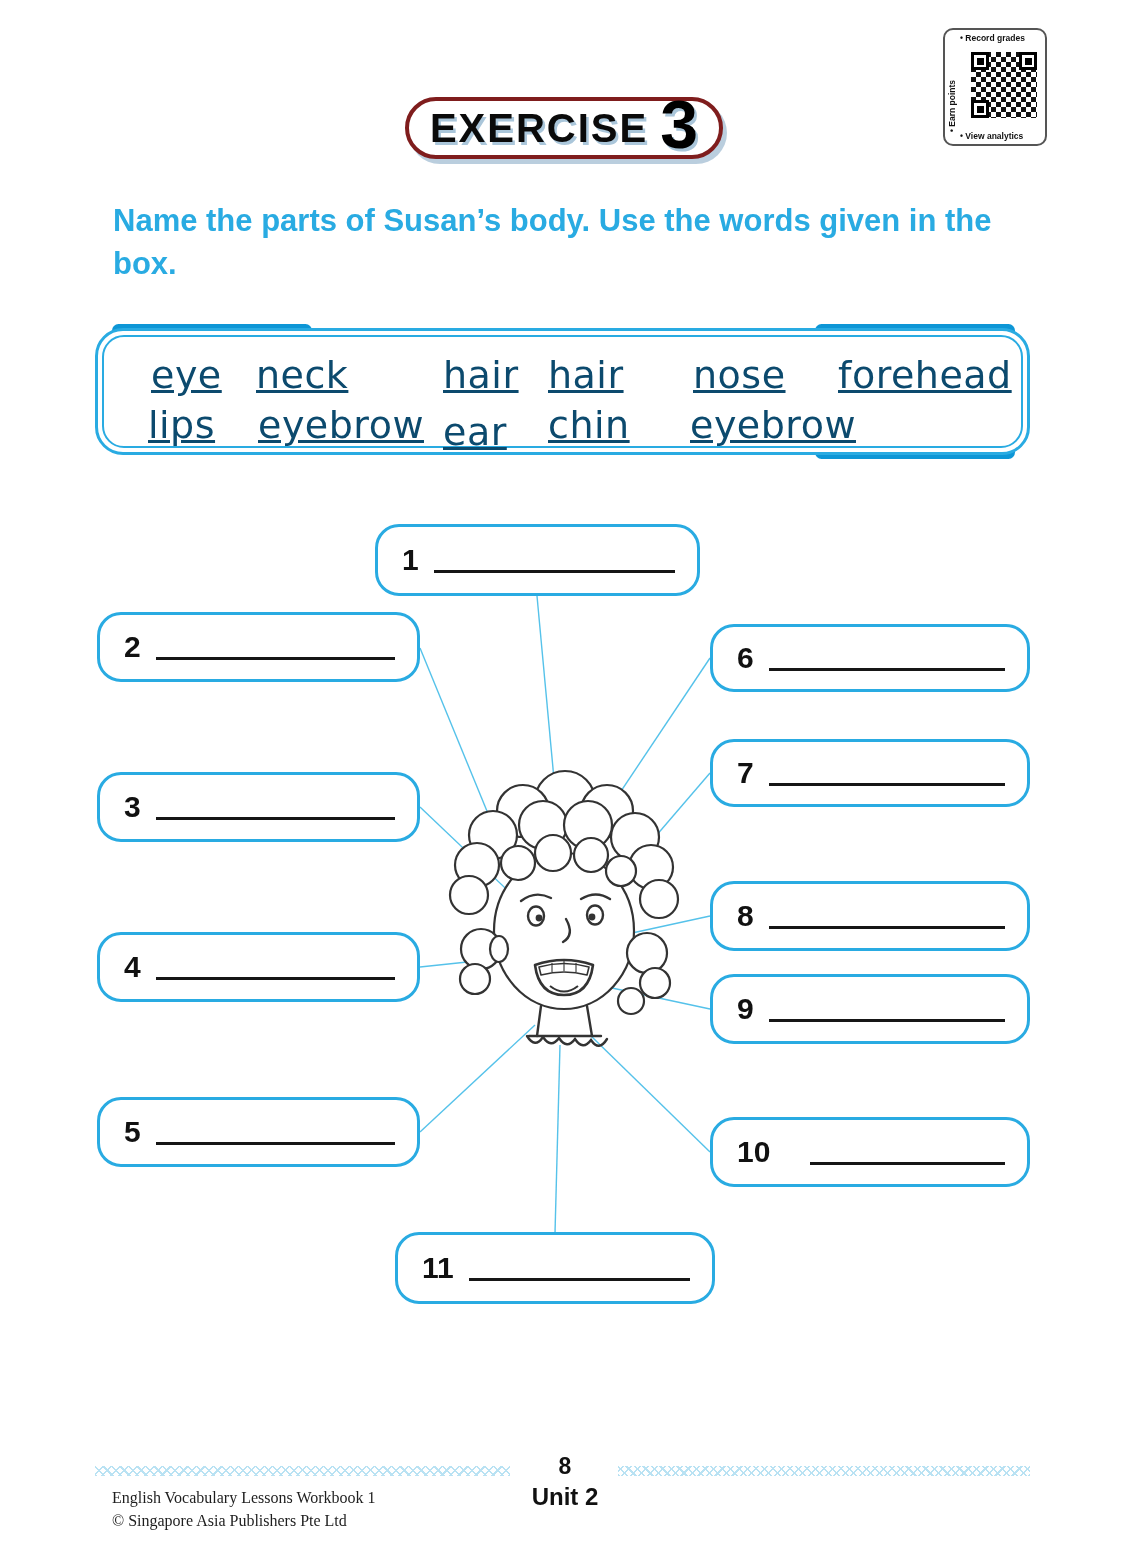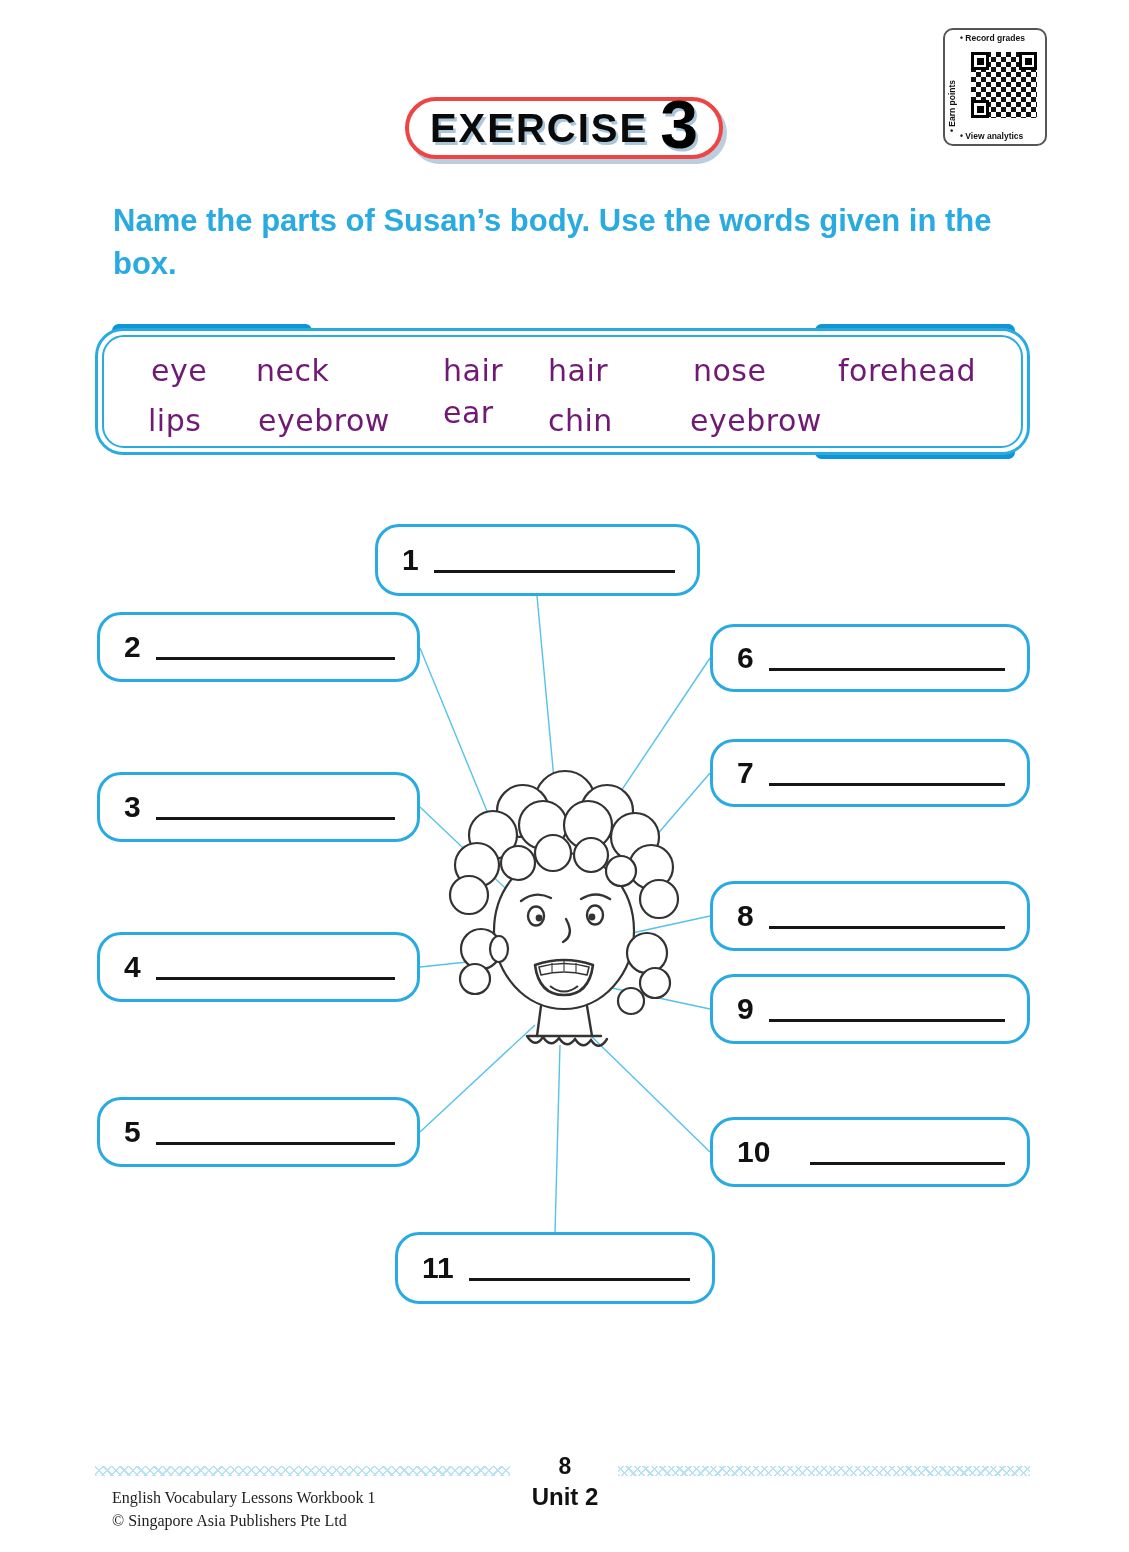--- a/index.html
+++ b/index.html
@@ -5,21 +5,21 @@
   * { margin:0; padding:0; box-sizing:border-box; }
   body { background:#e8e8e8; font-family:"Liberation Sans", sans-serif; }
   .page {
     position:relative; width:1129px; height:1552px; background:#fff;
     overflow:hidden; margin:0 auto;
   }
 
   
   .badge {
     position:absolute; left:405px; top:97px; width:318px; height:62px;
-    background:#fff; border:4px solid #ef4444; border-radius:34px;
+    background:#fff; border:4px solid #7f1d1d; border-radius:34px;
     display:flex; align-items:center; justify-content:center; gap:12px;
     box-shadow:4px 5px 0 rgba(130,165,195,.55);
     z-index:3;
   }
   .badge .ex { font-size:40px; font-weight:800; letter-spacing:2px; color:#0a0a0a;
     text-shadow:2.5px 2.5px 0 #aac6da; }
   .badge .num { font-size:68px; font-weight:800; color:#000; line-height:1;
     margin-top:-8px; text-shadow:2.5px 2.5px 0 #aac6da; }
 
   
@@ -38,22 +38,22 @@
   
   .instruction { position:absolute; left:113px; top:200px; width:908px;
     font-size:31px; font-weight:700; color:#29ABE2; line-height:1.38; z-index:3; }
 
   
   .tab { position:absolute; height:13px; background:#0D96D6; border-radius:7px; z-index:1; }
   .wordbox { position:absolute; left:95px; top:328px; width:935px; height:127px;
     background:#fff; border:3px solid #29ABE2; border-radius:28px; z-index:2; }
   .wordbox::before { content:""; position:absolute; inset:4px;
     border:2px solid #29ABE2; border-radius:22px; pointer-events:none; }
-  .word { position:absolute; font-size:30px; color:#701a75;
-    font-family:"DejaVu Sans", sans-serif; letter-spacing:.5px; white-space:nowrap; }
+  .word { position:absolute; font-size:38px; color:#0c4a6e;
+    font-family:"DejaVu Sans", sans-serif; letter-spacing:.5px; white-space:nowrap;text-decoration:underline; }
 
   
   .abox { position:absolute; background:#fff; border:3px solid #29ABE2; border-radius:24px;
     display:flex; align-items:center; padding:0 22px 0 24px; gap:15px; z-index:2; }
   .abox .num { font-size:30px; font-weight:700; color:#111; }
   .abox .blank { flex:1; height:0; border-bottom:3px solid #161616; transform:translateY(11px); }
 
   
   .face { position:absolute; left:423px; top:753px; width:288px; height:305px; z-index:2; }
   .connectors { position:absolute; left:0; top:0; width:1129px; height:1552px; z-index:1; }
@@ -101,21 +101,21 @@
 
   <div class="wordbox">
     <span class="word" style="left:53px;  top:22px;">eye</span>
     <span class="word" style="left:158px; top:22px;">neck</span>
     <span class="word" style="left:345px; top:22px;">hair</span>
     <span class="word" style="left:450px; top:22px;">hair</span>
     <span class="word" style="left:595px; top:22px;">nose</span>
     <span class="word" style="left:740px; top:22px;">forehead</span>
     <span class="word" style="left:50px;  top:72px;">lips</span>
     <span class="word" style="left:160px; top:72px;">eyebrow</span>
-    <span class="word" style="left:345px; top:64px;">ear</span>
+    <span class="word" style="left:345px; top:79px;">ear</span>
     <span class="word" style="left:450px; top:72px;">chin</span>
     <span class="word" style="left:592px; top:72px;">eyebrow</span>
   </div>
 
   <svg class="connectors" viewBox="0 0 1129 1552" xmlns="http://www.w3.org/2000/svg">
     <g stroke="#55C2EA" stroke-width="1.4" fill="none">
       <line x1="537" y1="596" x2="555" y2="790"></line>
       <line x1="420" y1="648" x2="505" y2="855"></line>
       <line x1="420" y1="807" x2="523" y2="905"></line>
       <line x1="420" y1="967" x2="505" y2="958"></line>

